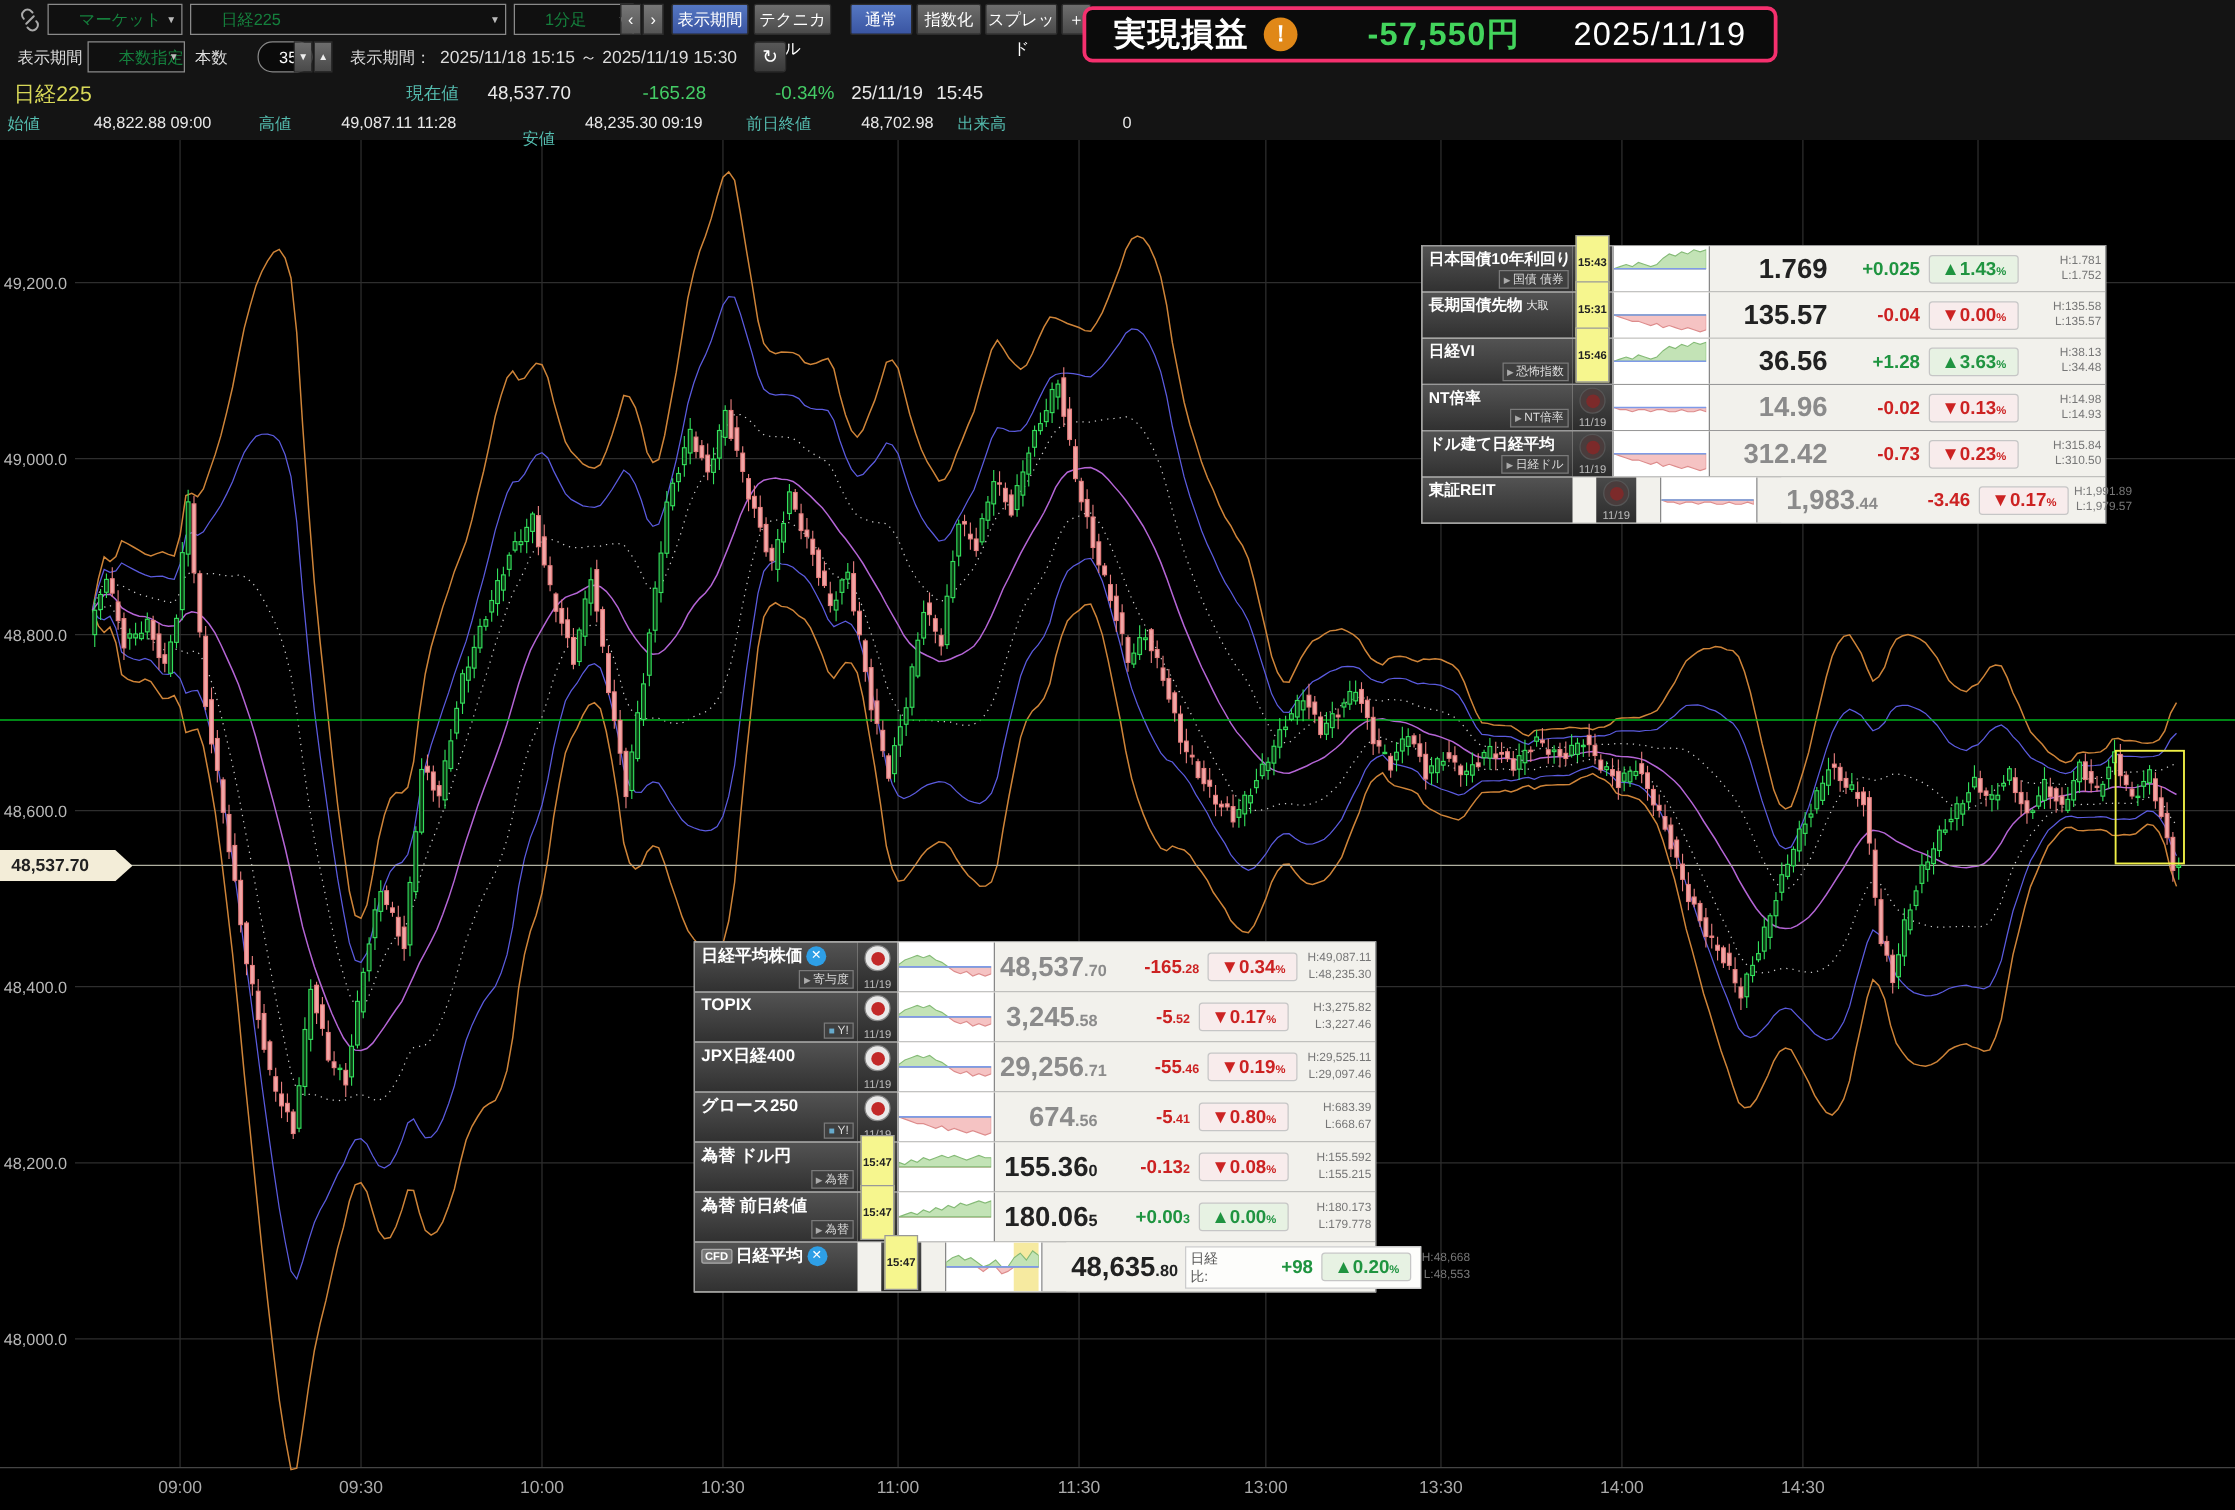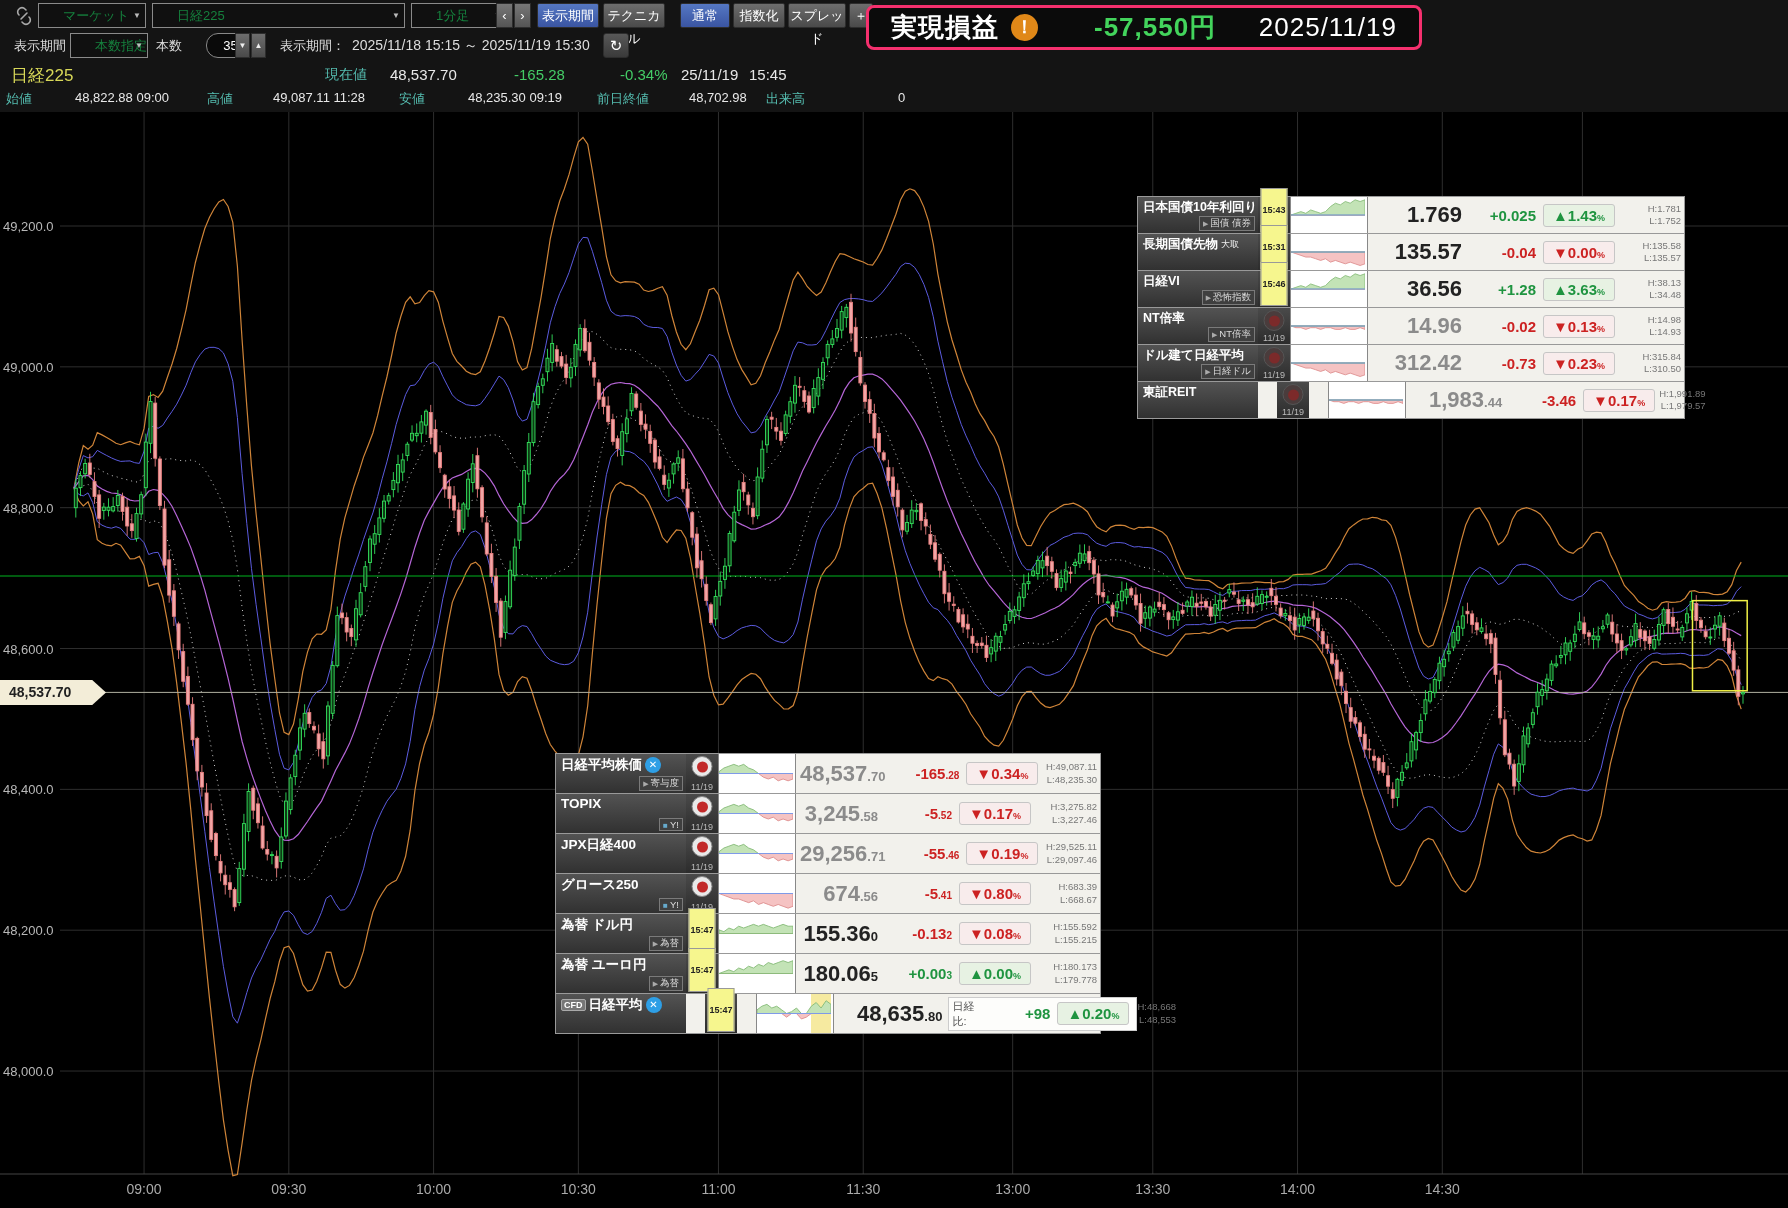--- a/index.html
+++ b/index.html
@@ -142,21 +142,21 @@
     <span class="f grn" style="left:514px;font-size:15px;">-165.28</span>
     <span class="f grn" style="left:620px;font-size:15px;">-0.34%</span>
     <span class="f wht" style="left:681px;font-size:15px;">25/11/19</span>
     <span class="f wht" style="left:749px;font-size:15px;">15:45</span>
   </div>
   <div class="q4">
     <span class="f teal" style="left:6px;">始値</span>
     <span class="f wht" style="left:75px;">48,822.88  09:00</span>
     <span class="f teal" style="left:207px;">高値</span>
     <span class="f wht" style="left:273px;">49,087.11  11:28</span>
-    <span class="f teal" style="left:399px;">安値</span>
+    <span class="f teal" style="left:418px;margin-top:12px;">安値</span>
     <span class="f wht" style="left:468px;">48,235.30  09:19</span>
     <span class="f teal" style="left:597px;">前日終値</span>
     <span class="f wht" style="left:689px;">48,702.98</span>
     <span class="f teal" style="left:766px;">出来高</span>
     <span class="f wht" style="left:898px;">0</span>
   </div>
 </div>
 
 <div class="pnl">
   <span class="plabel">実現損益</span>
@@ -1259,21 +1259,21 @@
         <span class="mbadge down"><span class="arr">▼</span><span>0.08</span><span class="pctu">%</span></span>
       </span>
       <span class="mhl"><span>H:155.592</span><br><span>L:155.215</span></span>
     </div>
   </div>
 
   <div class="mrow">
     <div class="mname">
       <div class="nline">
 
-        <span class="nm">為替 ユーロ円</span>
+        <span class="nm">為替 前日終値</span>
 
       </div>
       <span class="msub">為替</span>
     </div>
     <div class="micol">
       <span class="ic ic-eujp"></span>
       <span class="mtime badge">15:47</span>
     </div>
     <div class="mspark"><svg width="74" height="100%" viewBox="0 0 74 32" preserveAspectRatio="none">
           <path d="M0,16 L0.0,16.0 L4.9,16.0 L9.9,16.0 L14.8,16.0 L19.7,16.0 L24.7,16.0 L29.6,16.0 L34.5,16.0 L39.5,16.0 L44.4,16.0 L49.3,16.0 L54.3,16.0 L59.2,16.0 L64.1,16.0 L69.1,16.0 L74.0,16.0 L74,16 Z" fill="#f5c3c3" stroke="#dd8c8c" stroke-width="0.8"></path>

